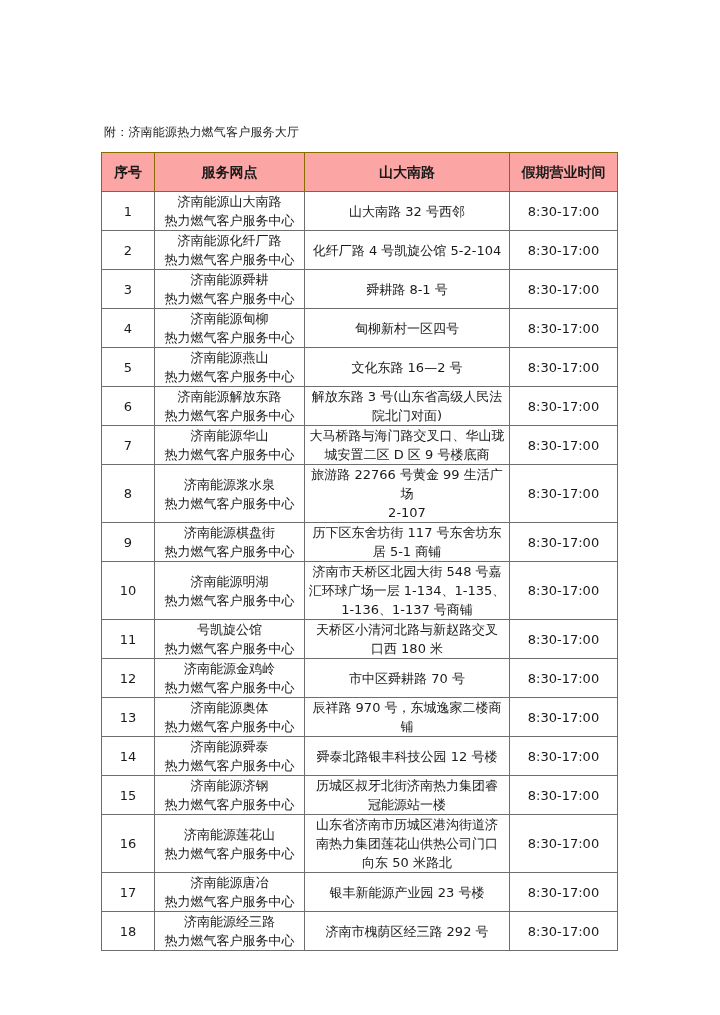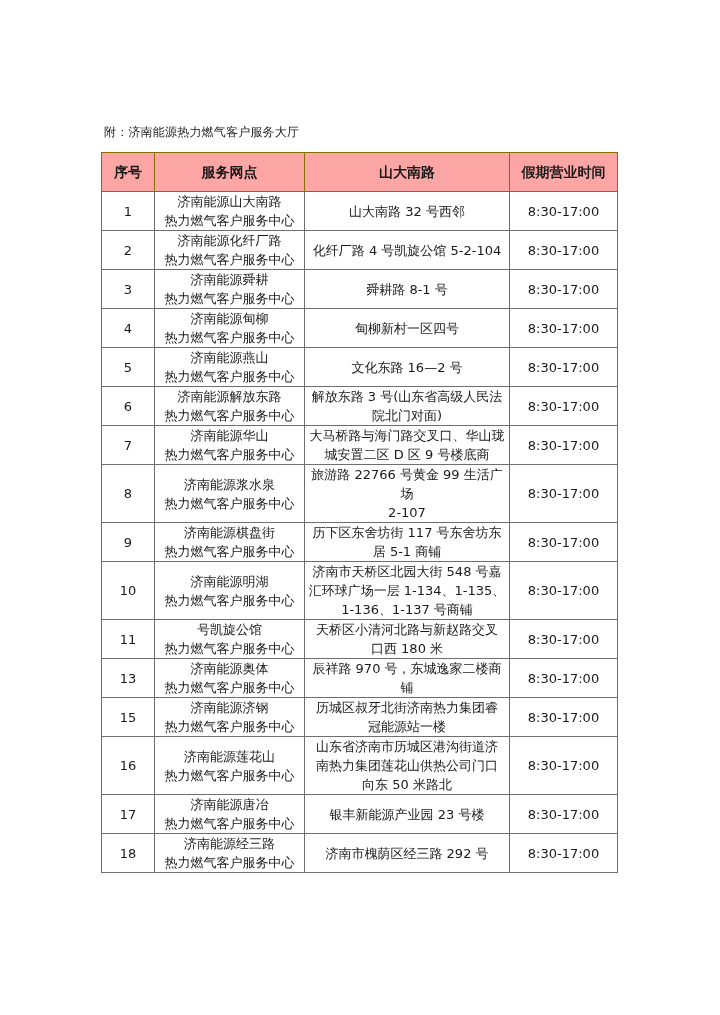--- a/index.html
+++ b/index.html
@@ -176,27 +176,49 @@
           <span class="line">号凯旋公馆</span>
           <span class="line">热力燃气客户服务中心</span>
         </td>
         <td class="addr">
           <span class="line">天桥区小清河北路与新赵路交叉</span>
           <span class="line">口西 180 米</span>
         </td>
         <td class="time">8:30-17:00</td>
       </tr>
       <tr class="h2">
+        <td class="num">12</td>
+        <td class="name">
+          <span class="line">济南能源金鸡岭</span>
+          <span class="line">热力燃气客户服务中心</span>
+        </td>
+        <td class="addr">
+          <span class="line">市中区舜耕路 70 号</span>
+        </td>
+        <td class="time">8:30-17:00</td>
+      </tr>
+      <tr class="h2">
         <td class="num">13</td>
         <td class="name">
           <span class="line">济南能源奥体</span>
           <span class="line">热力燃气客户服务中心</span>
         </td>
         <td class="addr">
           <span class="line">辰祥路 970 号，东城逸家二楼商铺</span>
+        </td>
+        <td class="time">8:30-17:00</td>
+      </tr>
+      <tr class="h2">
+        <td class="num">14</td>
+        <td class="name">
+          <span class="line">济南能源舜泰</span>
+          <span class="line">热力燃气客户服务中心</span>
+        </td>
+        <td class="addr">
+          <span class="line">舜泰北路银丰科技公园 12 号楼</span>
         </td>
         <td class="time">8:30-17:00</td>
       </tr>
       <tr class="h2">
         <td class="num">15</td>
         <td class="name">
           <span class="line">济南能源济钢</span>
           <span class="line">热力燃气客户服务中心</span>
         </td>
         <td class="addr">

